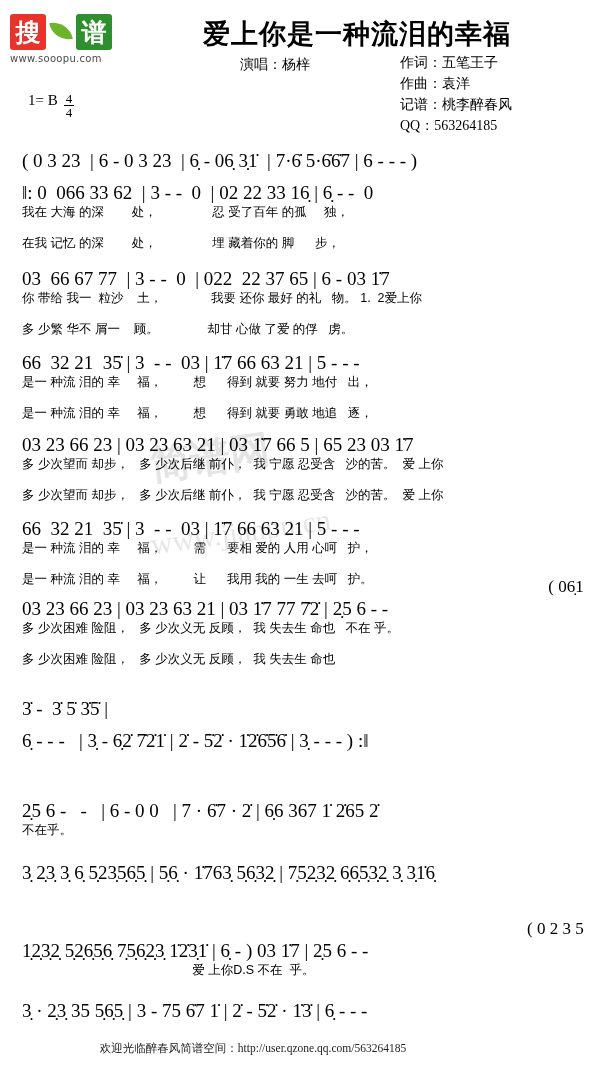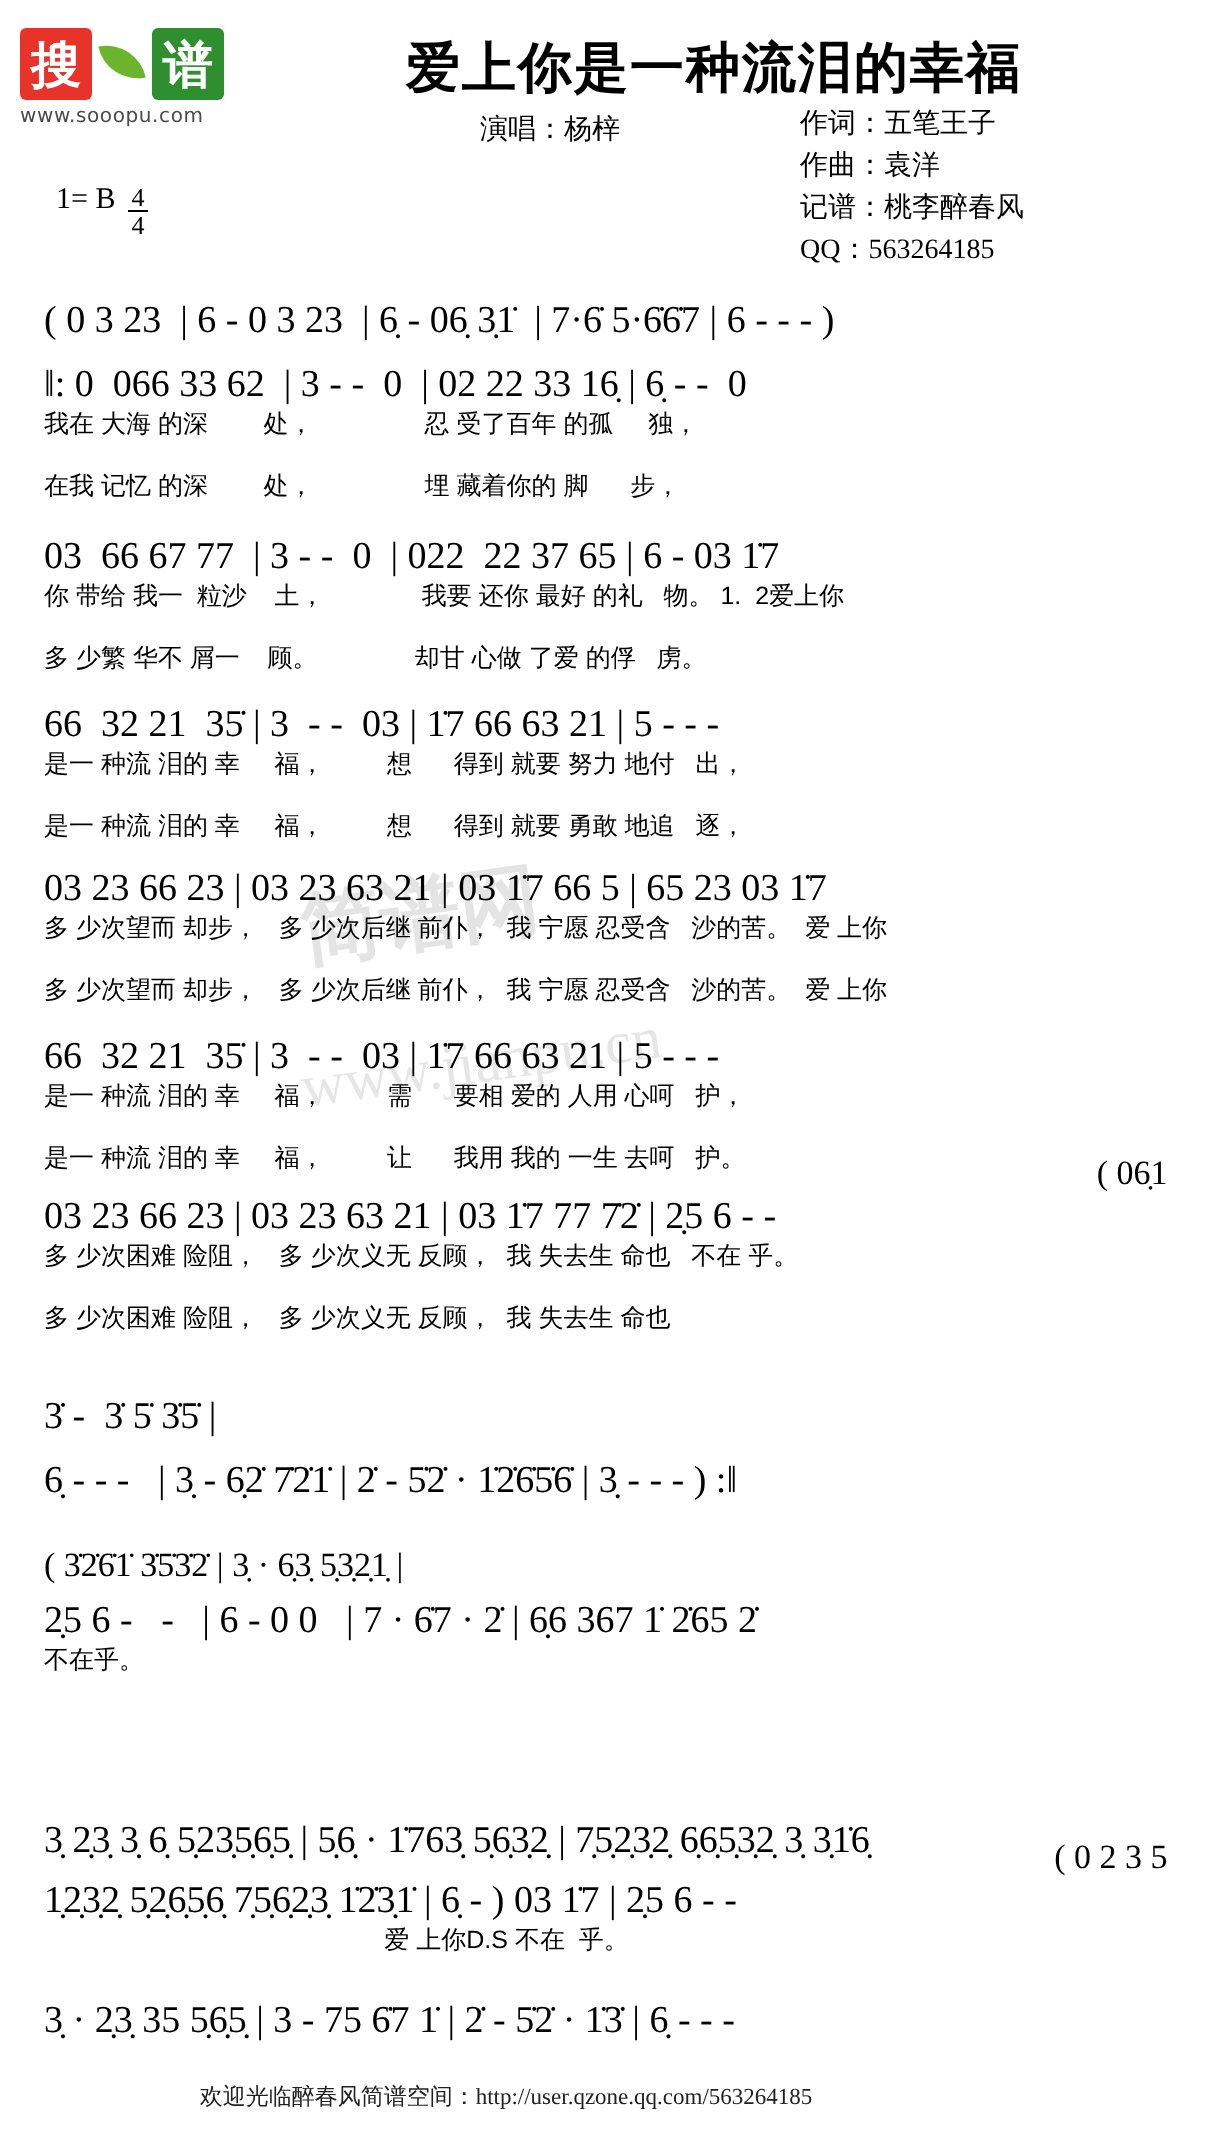--- a/index.html
+++ b/index.html
@@ -157,30 +157,27 @@
   </div>
 
   <div class="sys" style="top:698px">
     <div class="notes">3̇ -  3̇ 5̇ 3̇5̇ |</div>
   </div>
 
   <div class="sys" style="top:730px">
     <div class="notes">6̣ - - -   | 3̣ - 6̣2̇ 7̇2̇1̇ | 2̇ - 5̇2̇ · 1̇2̇6̇5̇6̇ | 3̣ - - - ) :‖</div>
   </div>
 
-  <div class="sys" style="top:772px">
-    <div class="notes small">( 3̇2̇6̇1̇ 3̇5̇3̇2̇ | 3̣ · 6̣3̣ 5̣3̣2̣1̣ |</div>
-  </div>
 
   <div class="sys" style="top:800px">
     <div class="notes">2̣5 6 -   -   | 6 - 0 0   | 7 · 6̇7 · 2̇ | 6̣6 367 1̇ 2̇65 2̇</div>
     <div class="lyr">不在乎。</div>
   </div>
 
-  <div class="sys" style="top:910px">
+  <div class="sys" style="top:862px">
     <div class="notes">3̣ 2̣3̣ 3̣ 6̣ 5̣23̣5̣6̣5̣ | 5̣6̣ · 1̇763̣ 5̣6̣3̣2̣ | 7̣5̣2̣3̣2̣ 6̣6̣5̣3̣2̣ 3̣ 3̣1̇6̣</div>
   </div>
 
   <div class="sys" style="top:918px">
     <div class="notes small" style="text-align:right">( 0 2 3 5 </div>
     <div class="notes">1̣2̣3̣2̣ 5̣2̣6̣5̣6̣ 7̣5̣6̣2̣3̣ 1̇2̇3̣1̇ | 6̣ - ) 03 1̇7 | 2̣5 6 - -</div>
     <div class="lyr">                                                 爱 上你D.S 不在  乎。</div>
   </div>
 
   <div class="sys" style="top:1000px">

